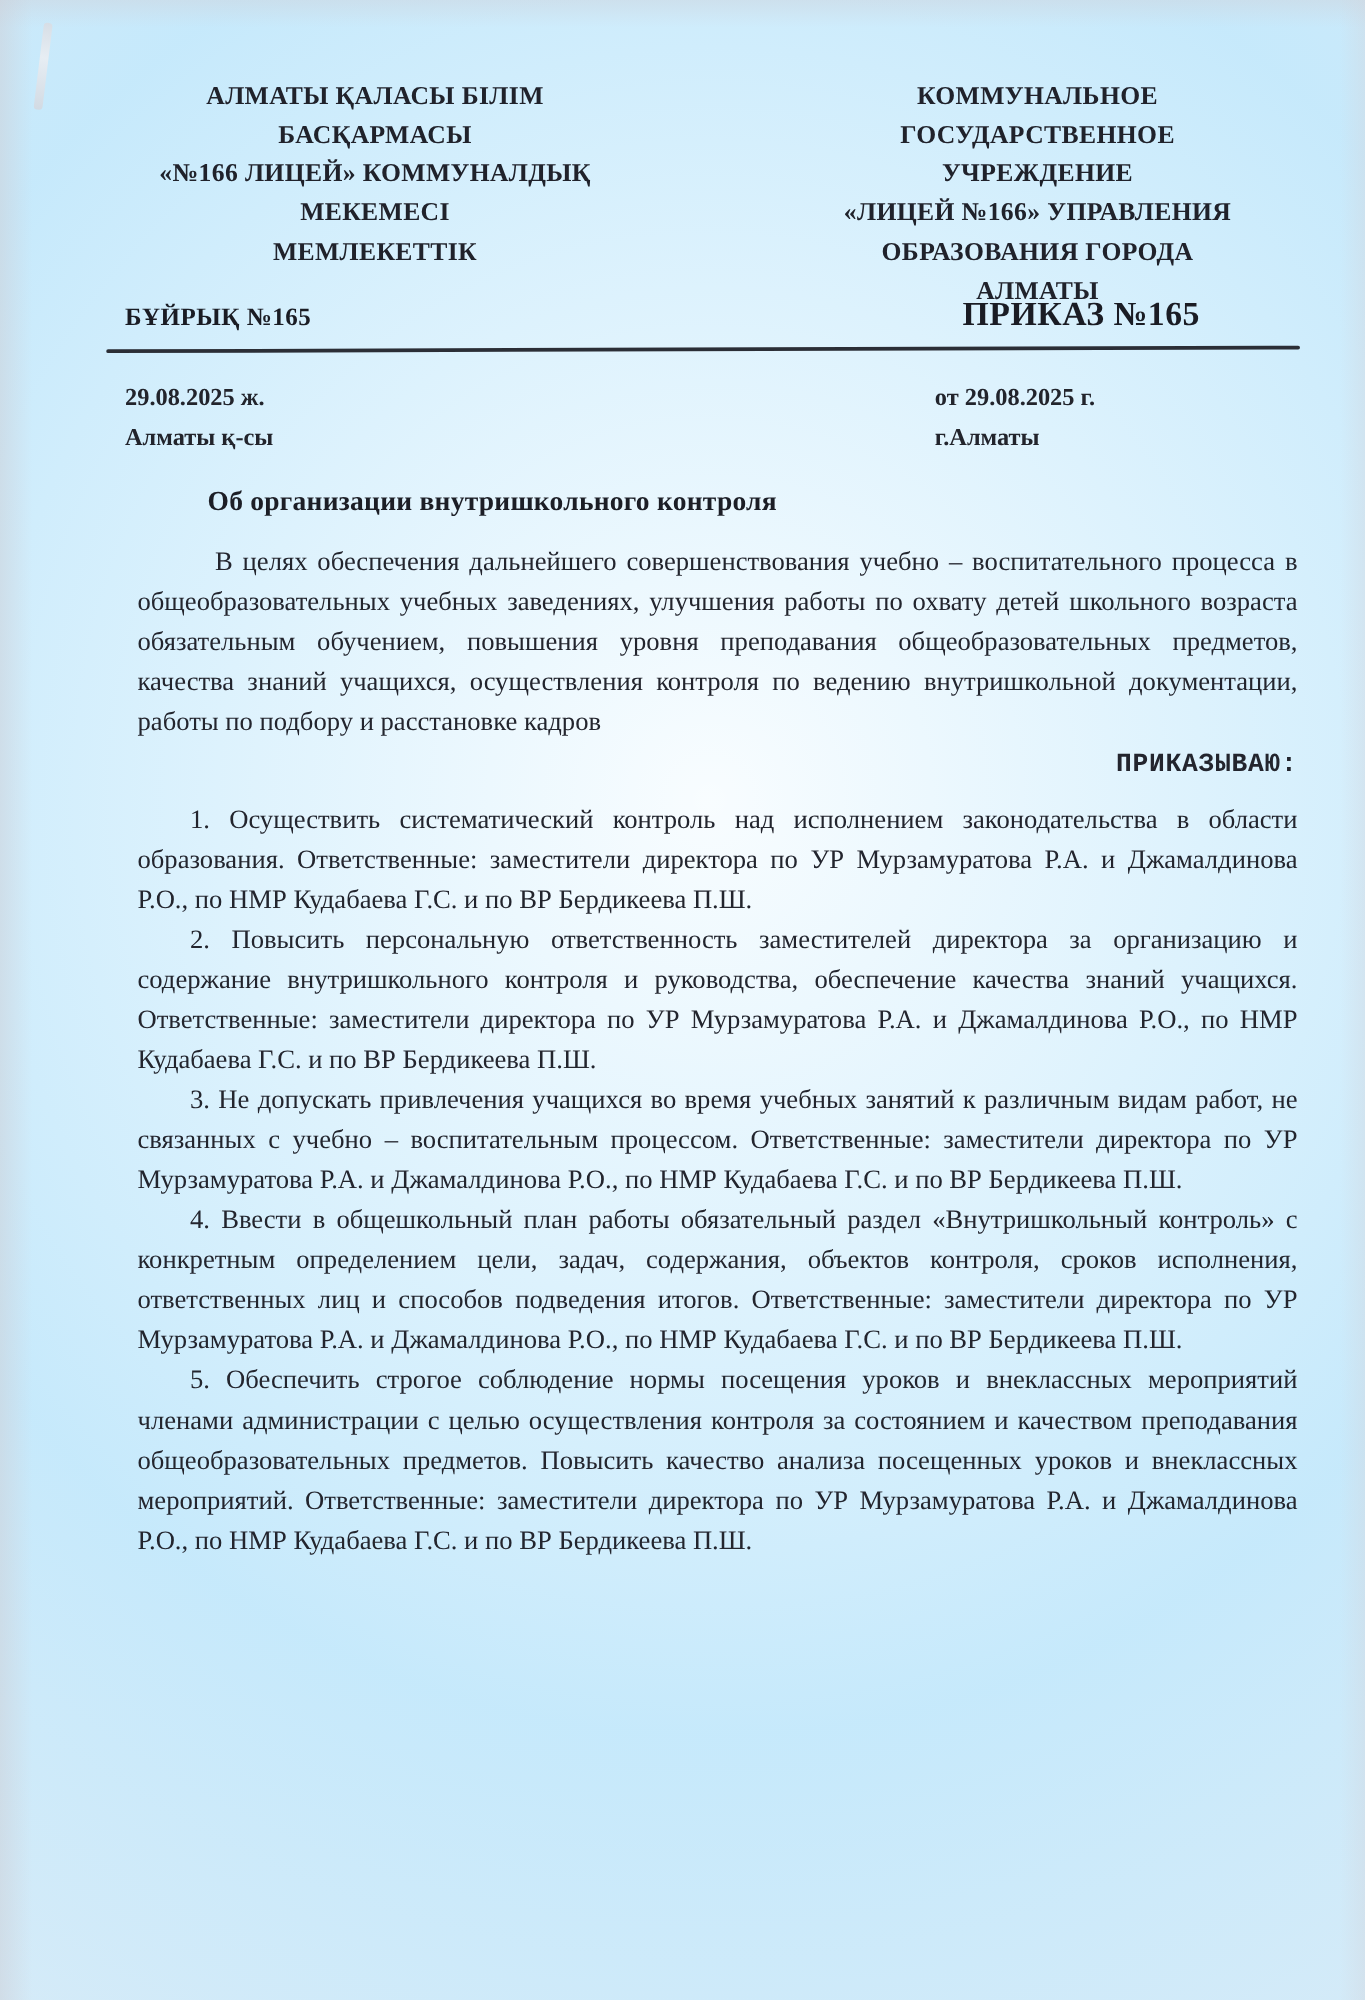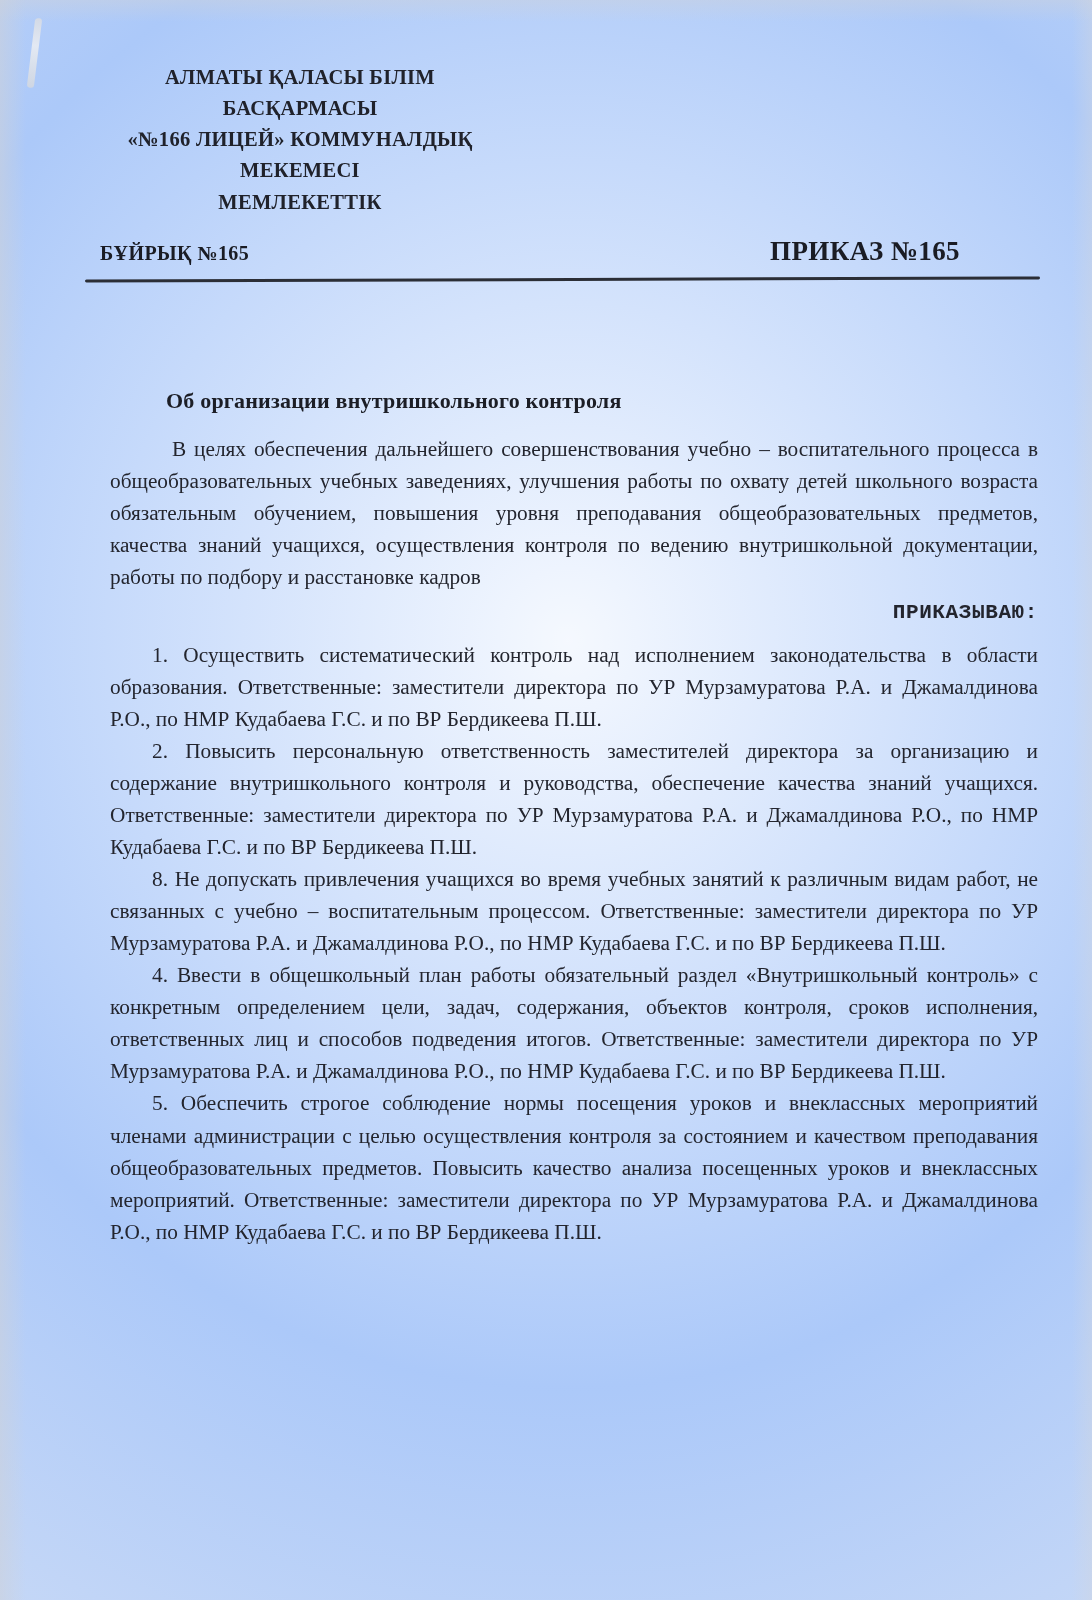--- a/index.html
+++ b/index.html
@@ -6,21 +6,21 @@
   html, body {
     margin: 0;
     padding: 0;
     background: #ffffff;
   }
   .page {
     position: relative;
     width: 1092px;
     height: 1600px;
     margin: 0 auto;
-    background: #3b82f6;
+    background: #7dd3fc;
     overflow: hidden;
     font-family: "Liberation Serif", "DejaVu Serif", serif;
     color: #1b1d24;
   }
   
   .paper-tint {
     position: absolute;
     inset: 0;
     background:
       radial-gradient(ellipse 120% 85% at 52% 40%, rgba(255,255,255,0.95) 0%, rgba(247,248,251,0.6) 55%, rgba(238,240,245,0.85) 100%);
@@ -190,42 +190,60 @@
   <div class="letterhead">
 
     <div class="lh-col left">
       <div>АЛМАТЫ ҚАЛАСЫ БІЛІМ</div>
       <div>БАСҚАРМАСЫ</div>
       <div>«№166 ЛИЦЕЙ» КОММУНАЛДЫҚ</div>
       <div>МЕКЕМЕСІ</div>
       <div>МЕМЛЕКЕТТІК</div>
     </div>
 
+    <div class="lh-col right">
+      <div>КОММУНАЛЬНОЕ</div>
+      <div>ГОСУДАРСТВЕННОЕ</div>
+      <div>УЧРЕЖДЕНИЕ</div>
+      <div>«ЛИЦЕЙ №166» УПРАВЛЕНИЯ</div>
+      <div>ОБРАЗОВАНИЯ ГОРОДА</div>
+      <div>АЛМАТЫ</div>
+    </div>
 
   </div>
 
   <div class="order-line">
     <div class="order-kz">БҰЙРЫҚ  №165</div>
     <div class="order-ru">ПРИКАЗ  №165</div>
   </div>
 
   <div class="rule"></div>
 
+  <div class="date-block">
+    <div class="date-left">
+      <div>29.08.2025 ж.</div>
+      <div>Алматы қ-сы</div>
+    </div>
+    <div class="date-right">
+      <div>от 29.08.2025 г.</div>
+      <div>г.Алматы</div>
+    </div>
+  </div>
 
   <div class="subject">Об организации внутришкольного контроля</div>
 
   <div class="body">
 
     <p class="para">В целях обеспечения дальнейшего совершенствования учебно – воспитательного процесса в общеобразовательных учебных заведениях, улучшения работы по охвату детей школьного возраста обязательным обучением, повышения уровня преподавания общеобразовательных предметов, качества знаний учащихся, осуществления контроля по ведению внутришкольной документации, работы по подбору и расстановке кадров</p>
 
     <p class="declare">ПРИКАЗЫВАЮ:</p>
 
     <div class="items-wrap">
       <p class="item">1. Осуществить систематический контроль над исполнением законодательства в области образования. Ответственные: заместители директора по УР Мурзамуратова Р.А. и Джамалдинова Р.О., по НМР Кудабаева Г.С. и по ВР Бердикеева П.Ш.</p>
       <p class="item">2. Повысить персональную ответственность заместителей директора за организацию и содержание внутришкольного контроля и руководства, обеспечение качества знаний учащихся. Ответственные: заместители директора по УР Мурзамуратова Р.А. и Джамалдинова Р.О., по НМР Кудабаева Г.С. и по ВР Бердикеева П.Ш.</p>
-      <p class="item">8. Не допускать привлечения учащихся во время учебных занятий к различным видам работ, не связанных с учебно – воспитательным процессом. Ответственные: заместители директора по УР Мурзамуратова Р.А. и Джамалдинова Р.О., по НМР Кудабаева Г.С. и по ВР Бердикеева П.Ш.</p>
+      <p class="item">3. Не допускать привлечения учащихся во время учебных занятий к различным видам работ, не связанных с учебно – воспитательным процессом. Ответственные: заместители директора по УР Мурзамуратова Р.А. и Джамалдинова Р.О., по НМР Кудабаева Г.С. и по ВР Бердикеева П.Ш.</p>
       <p class="item">4. Ввести в общешкольный план работы обязательный раздел «Внутришкольный контроль» с конкретным определением цели, задач, содержания, объектов контроля, сроков исполнения, ответственных лиц и способов подведения итогов. Ответственные: заместители директора по УР Мурзамуратова Р.А. и Джамалдинова Р.О., по НМР Кудабаева Г.С. и по ВР Бердикеева П.Ш.</p>
       <p class="item">5. Обеспечить строгое соблюдение нормы посещения уроков и внеклассных мероприятий членами администрации с целью осуществления контроля за состоянием и качеством преподавания общеобразовательных предметов. Повысить качество анализа посещенных уроков и внеклассных мероприятий. Ответственные: заместители директора по УР Мурзамуратова Р.А. и Джамалдинова Р.О., по НМР Кудабаева Г.С. и по ВР Бердикеева П.Ш.</p>
     </div>
 
   </div>
 
 </div>
 
 </body></html>

